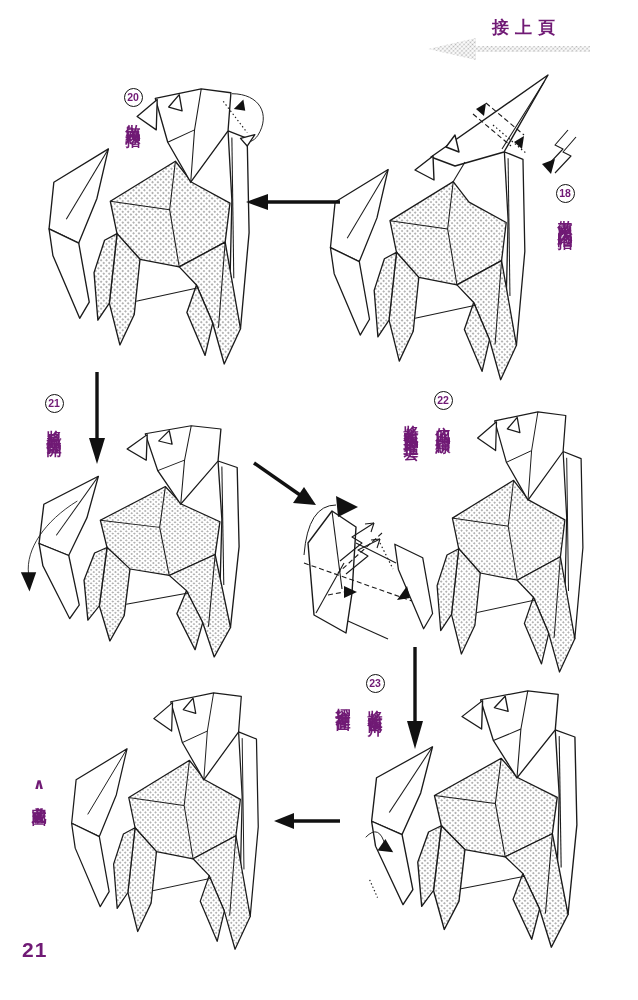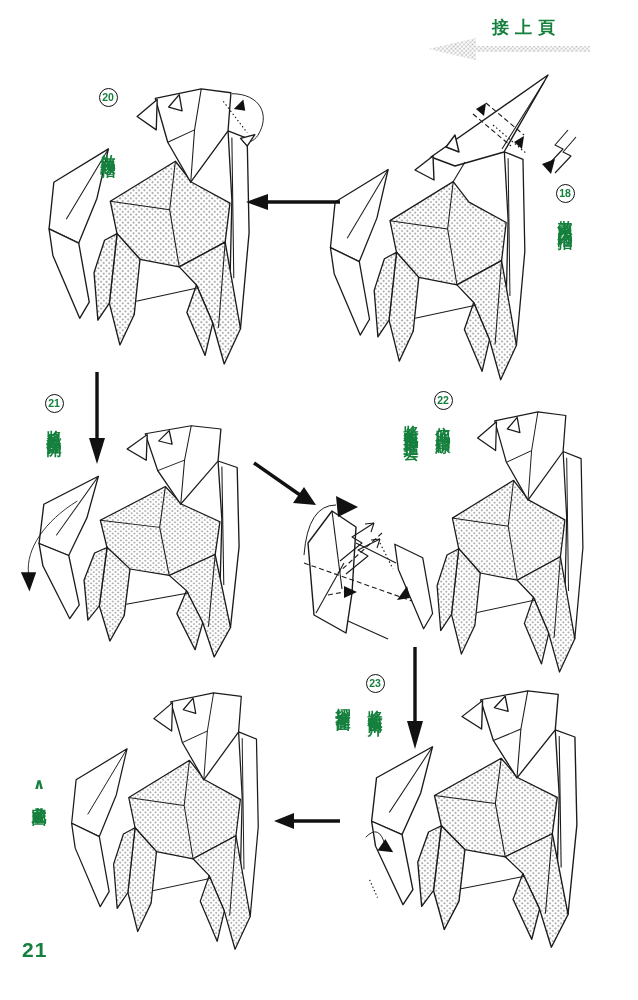--- a/index.html
+++ b/index.html
@@ -1,17 +1,17 @@
 <!DOCTYPE html>
 <html><head>
 <meta charset="utf-8">
 <style>
   html,body{margin:0;padding:0;background:#e8e8e8;}
   .page{position:relative;width:638px;height:1000px;background:#ffffff;overflow:hidden;
-        font-family:"Liberation Sans","DejaVu Sans",sans-serif;color:#15803d;}
+        font-family:"Liberation Sans","DejaVu Sans",sans-serif;color:#701a75;}
   .abs{position:absolute;}
   
   .o{fill:#ffffff;stroke:#1b1b1b;stroke-width:1.4;stroke-linejoin:round;}
   .g{fill:url(#ht);stroke:#1b1b1b;stroke-width:1.4;stroke-linejoin:round;}
   .ln{fill:none;stroke:#1b1b1b;stroke-width:1.1;stroke-linejoin:round;}
   .dash{fill:none;stroke:#1b1b1b;stroke-width:1.1;stroke-dasharray:5 3;}
   .dot{fill:none;stroke:#1b1b1b;stroke-width:1.2;stroke-dasharray:1.5 2.6;}
   .tri{fill:#111;stroke:none;}
   .arr{stroke:#111;stroke-width:3.4;}
   .arrh{fill:#111;stroke:none;}
@@ -185,21 +185,21 @@
   </svg>
   <svg class="abs" style="left:402px;top:645px;" width="26" height="108" viewBox="0 0 26 108">
     <line class="arr" x1="13" y1="2" x2="13" y2="78"></line>
       <polygon class="arrh" points="5,76 13,104 21,76"></polygon>
   </svg>
   <svg class="abs" style="left:270px;top:808px;" width="72" height="22" viewBox="0 0 72 22">
     <line class="arr" x1="70" y1="13" x2="24" y2="13"></line>
       <polygon class="arrh" points="24,5 4,13 24,21"></polygon>
   </svg>
 
-  <div class="abs vlabel" style="left:94px;top:88px;width:28px;gap:30px;">
+  <div class="abs vlabel" style="left:119px;top:88px;width:28px;">
     <span class="circlenum">20</span>
     <span class="vtext">做內線摺。</span>
   </div>
 
   <div class="abs vlabel" style="left:551px;top:184px;width:28px;">
     <span class="circlenum">18</span>
     <span class="vtext">做兩次內陷摺。</span>
   </div>
 
   <div class="abs vlabel" style="left:40px;top:394px;width:28px;">

